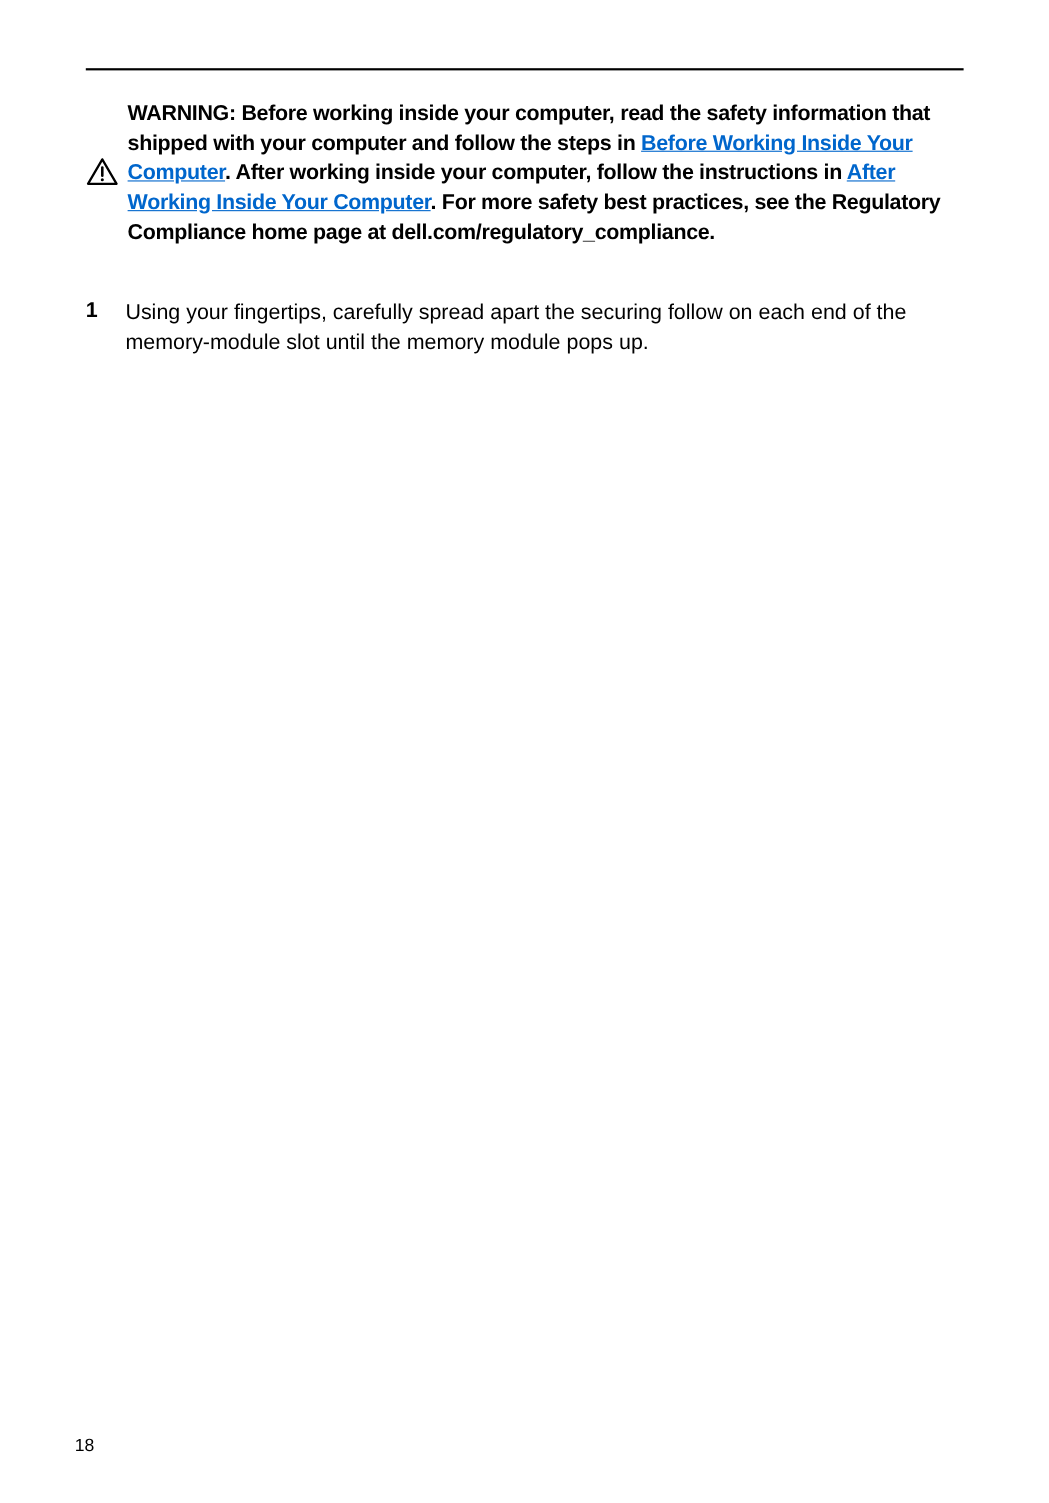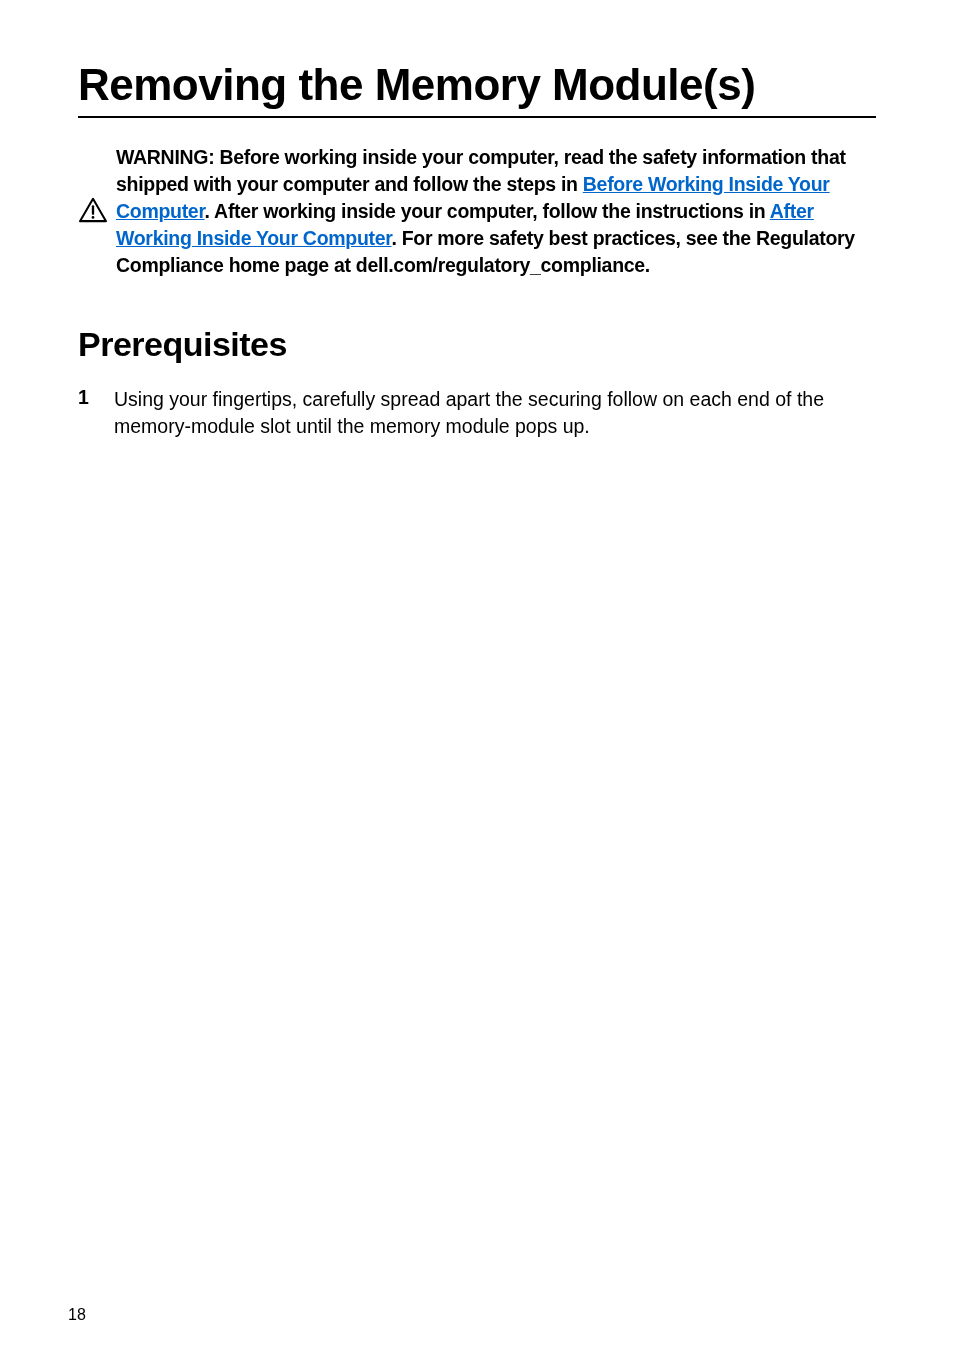--- a/index.html
+++ b/index.html
@@ -89,37 +89,35 @@
     bottom: 42px;
     left: 68px;
     font-size: 16px;
   }
 </style>
 </head>
 <body>
 
 <div class="page">
 
-  <h1 class="main-title">Removing the Memory Module(s)</h1>
   <hr class="title-rule">
 
   <div class="warning-block">
     <div class="warning-icon-wrap">
       <svg class="warning-icon" viewBox="0 0 32 28">
         <path d="M16 2 L30 26 L2 26 Z" fill="none" stroke="#000" stroke-width="2.2" stroke-linejoin="round"></path>
         <line x1="16" y1="10" x2="16" y2="18" stroke="#000" stroke-width="2.5" stroke-linecap="round"></line>
         <circle cx="16" cy="22" r="1.5" fill="#000"></circle>
       </svg>
     </div>
     <div class="warning-text">
       <span>WARNING: Before working inside your computer, read the safety information that shipped with your computer and follow the steps in </span><a href="#" class="link">Before Working Inside Your Computer</a><span>. After working inside your computer, follow the instructions in </span><a href="#" class="link">After Working Inside Your Computer</a><span>. For more safety best practices, see the Regulatory Compliance home page at dell.com/regulatory_compliance.</span>
     </div>
   </div>
 
-  <h2 class="section-heading">Prerequisites</h2>
 
 
 
   <div class="step-row">
     <div class="step-num">1</div>
     <div class="step-text">Using your fingertips, carefully spread apart the securing follow on each end of the memory-module slot until the memory module pops up.</div>
   </div>
 
 </div>
 

